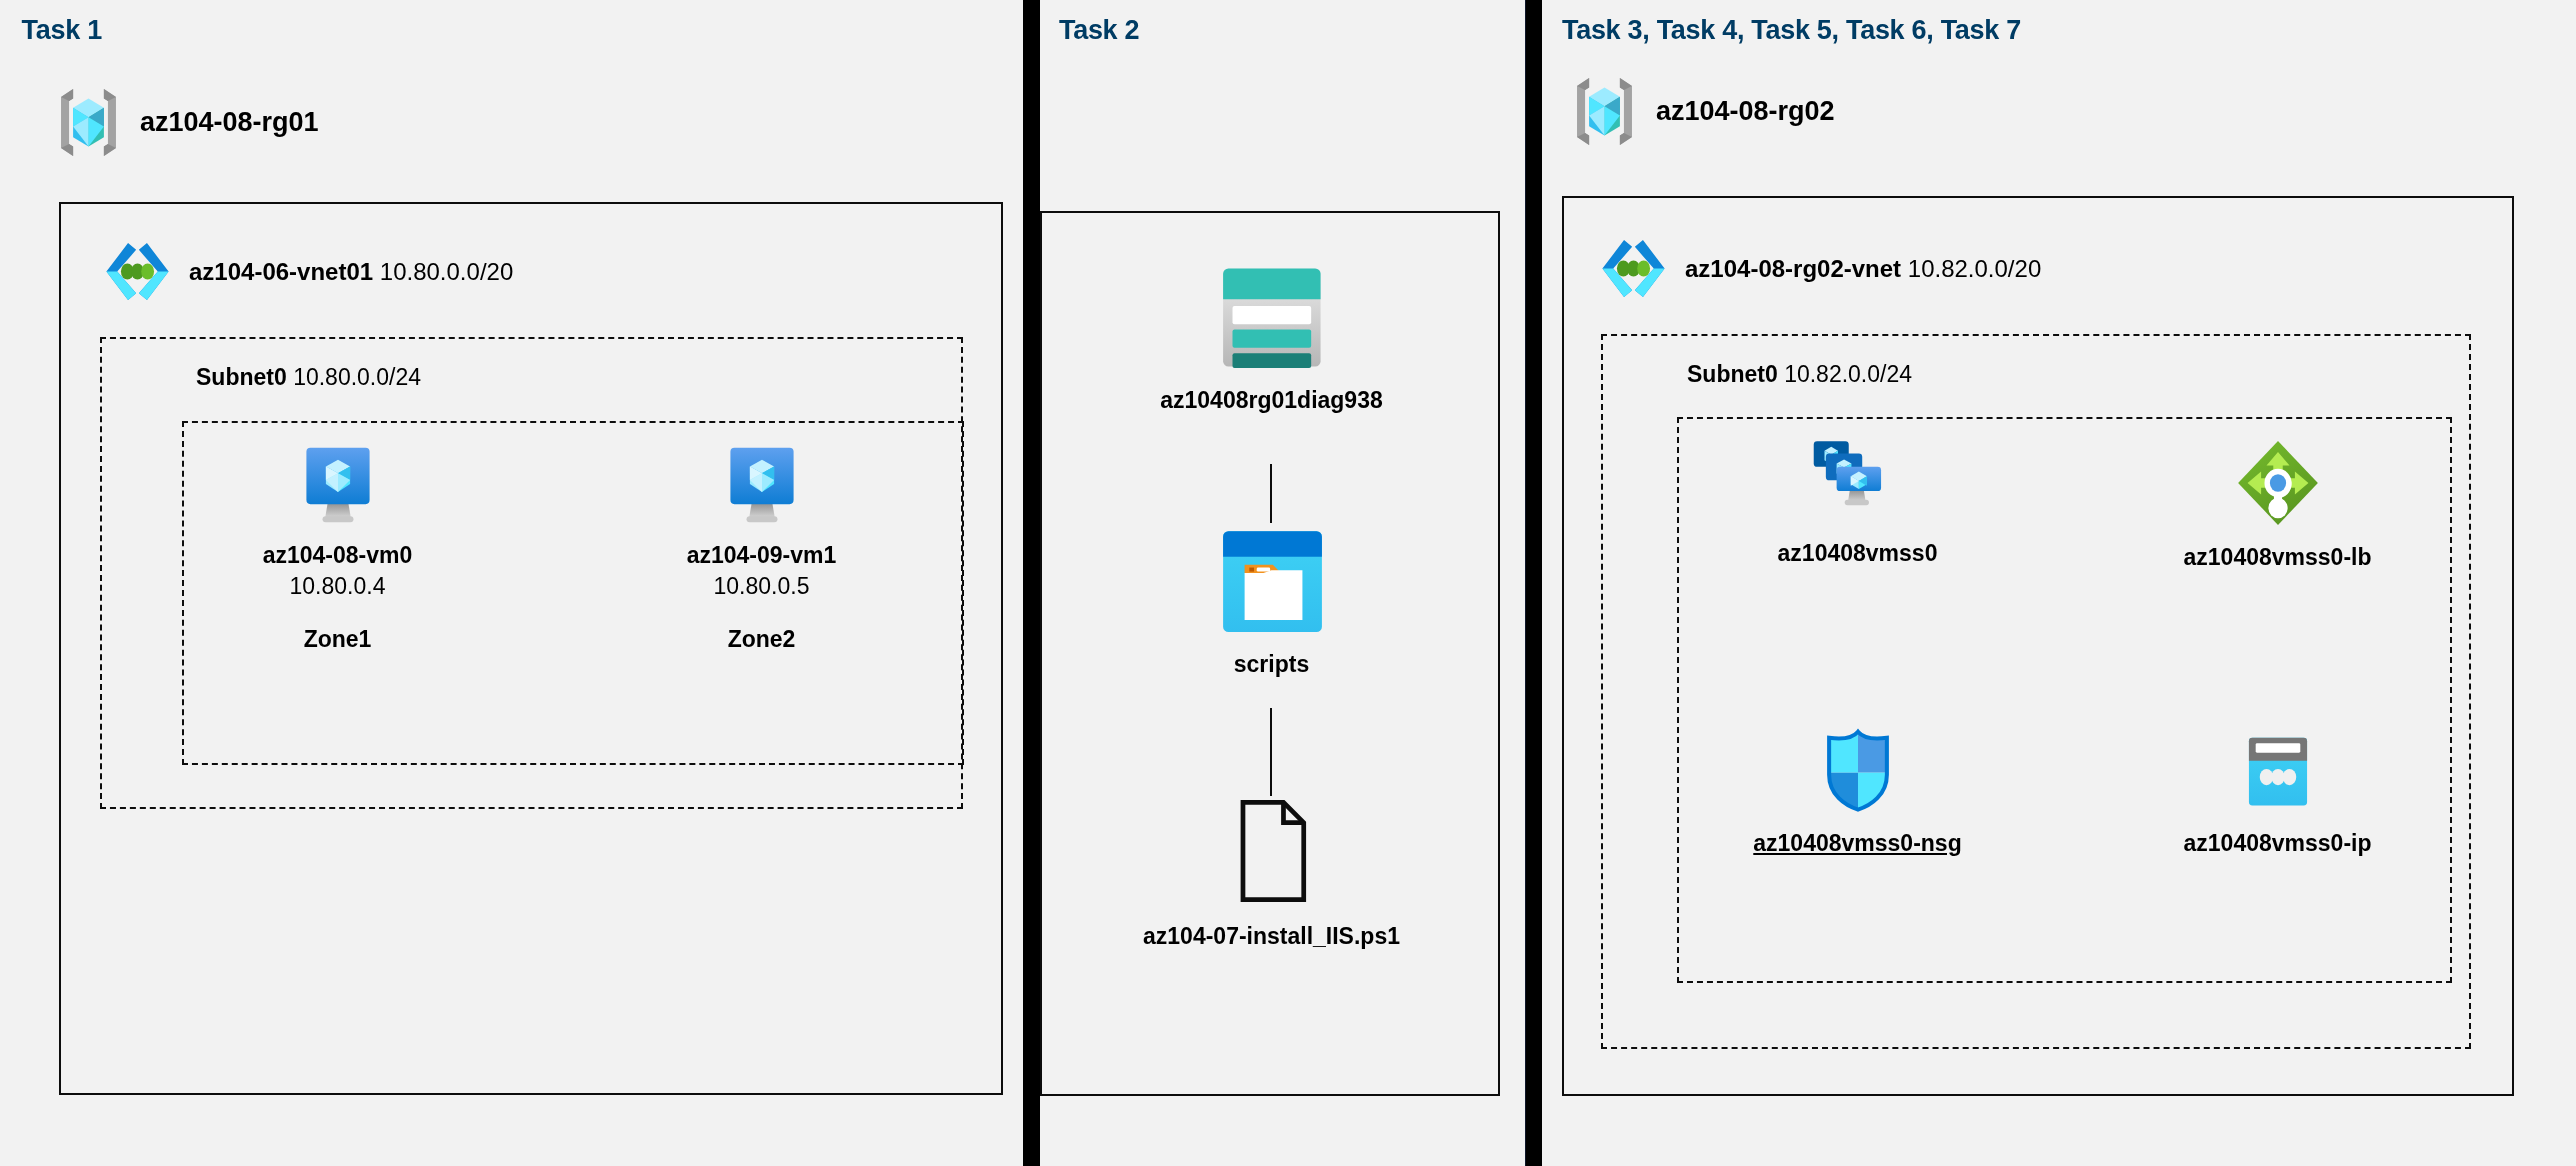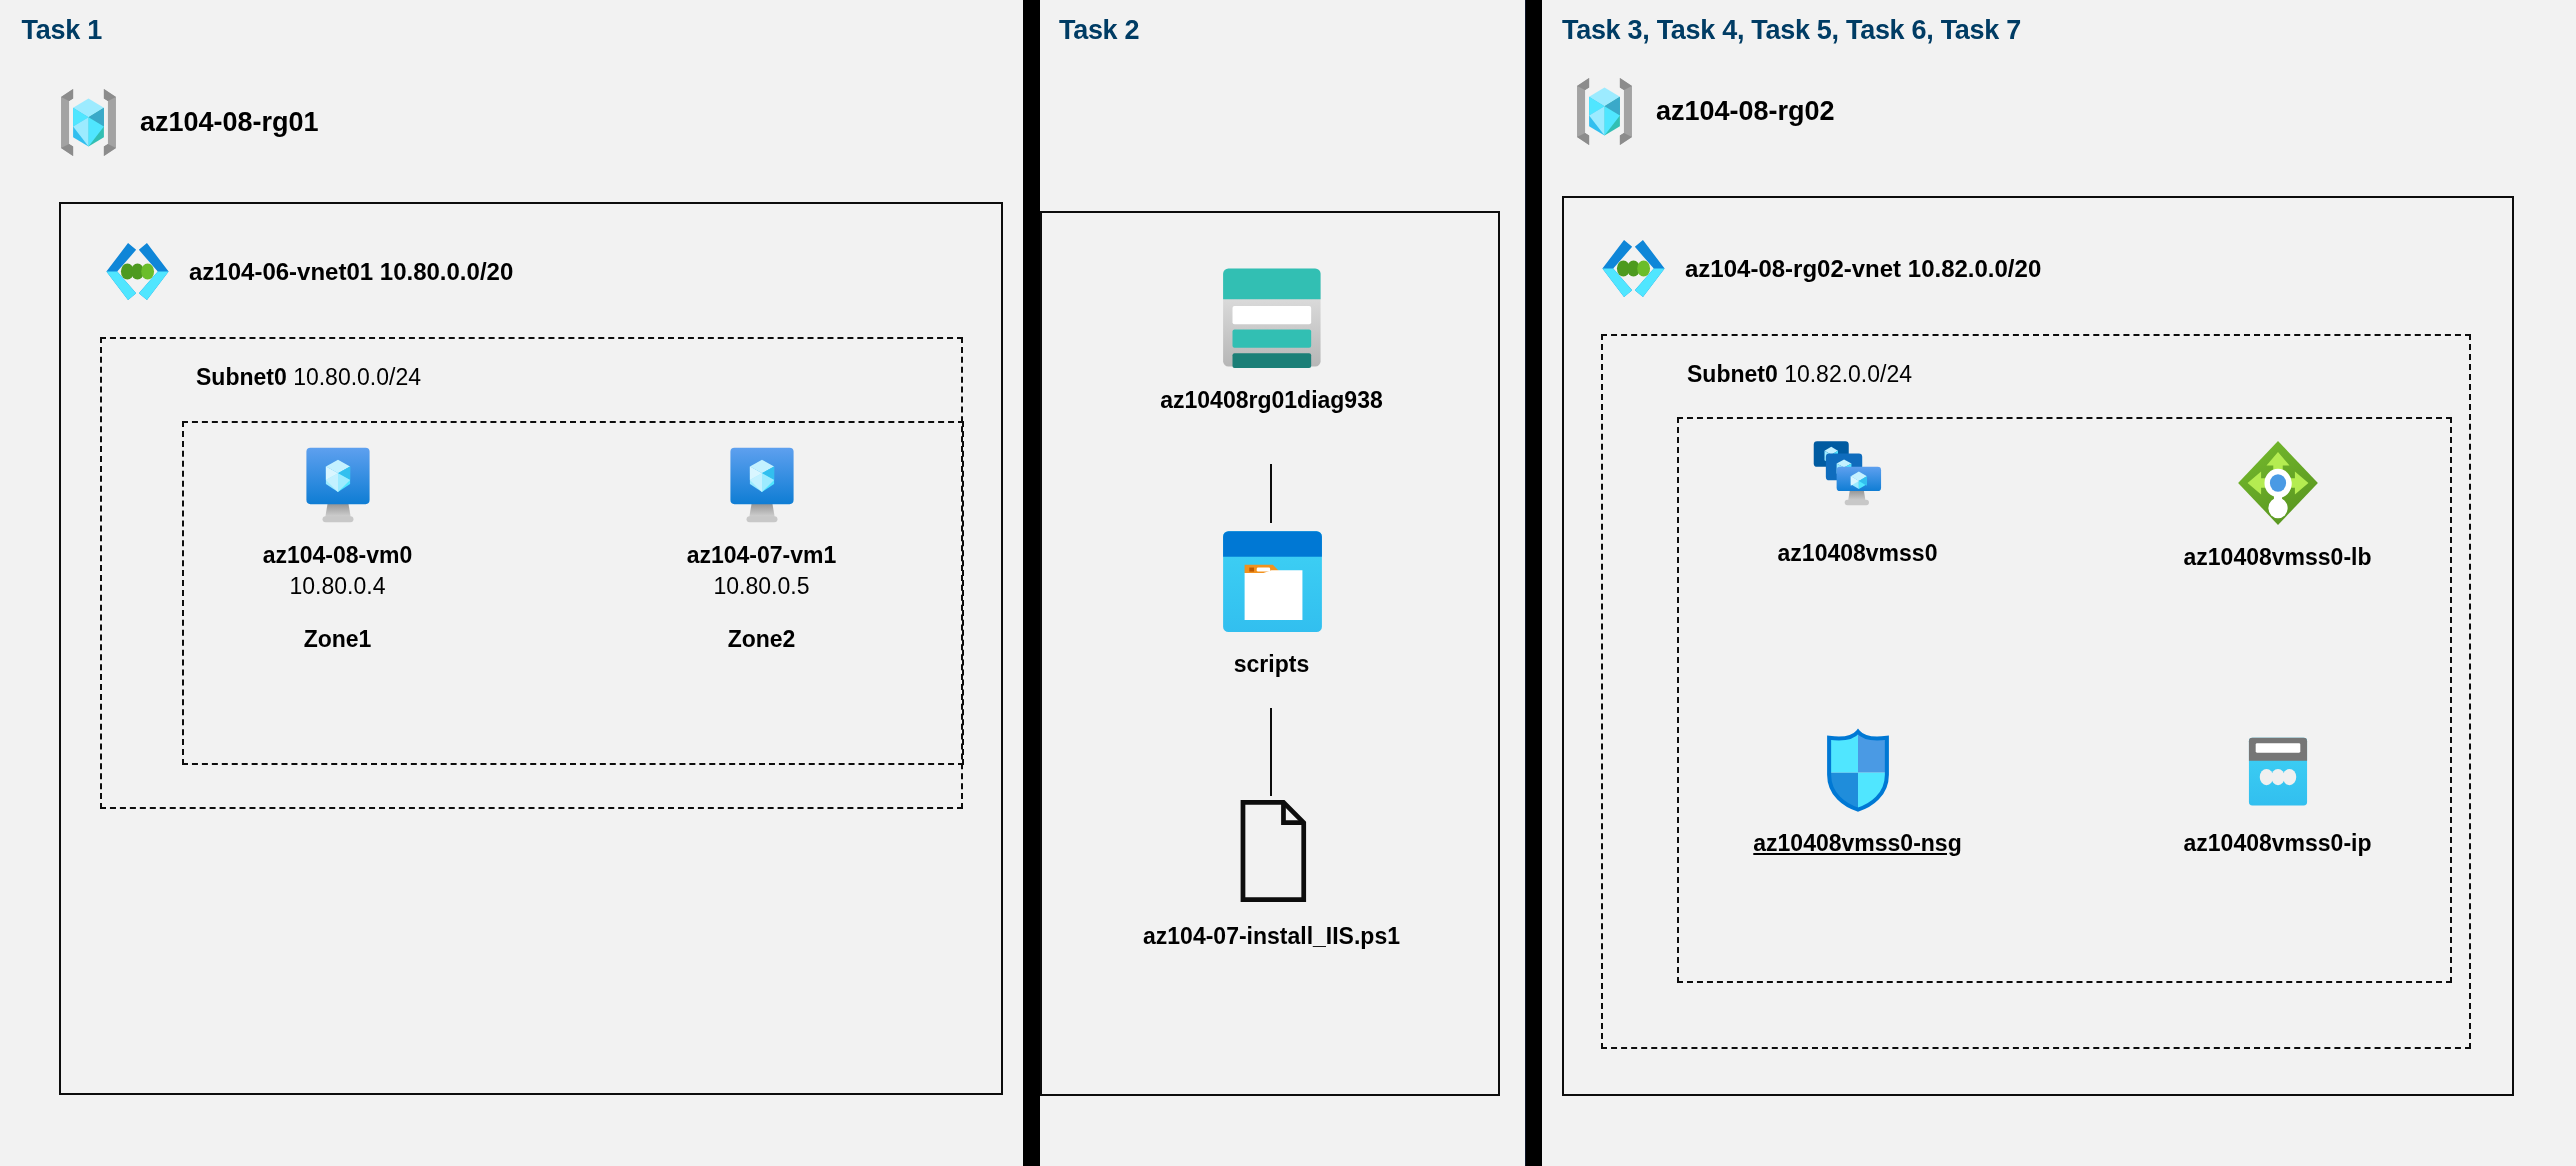--- a/index.html
+++ b/index.html
@@ -36,21 +36,21 @@
   .box-dashed { position: absolute; border: 2.7px dashed #0d0d0d; background: transparent; }
 
   
   .rg-row { position: absolute; display: flex; align-items: center; gap: 16px; }
   .rg-label { font-size: 27px; font-weight: bold; color: #000; white-space: nowrap; }
 
   
   .vnet-row { position: absolute; display: flex; align-items: center; gap: 15px; }
   .vnet-label { font-size: 24px; color: #000; white-space: nowrap; }
   .vnet-label b { font-weight: bold; }
-  .vnet-label span.cidr { font-weight: bold; }
+  .vnet-label span.cidr { font-weight: normal; }
 
   
   .subnet-label { position: absolute; font-size: 23px; color: #000; white-space: nowrap; }
   .subnet-label b { font-weight: bold; }
   .subnet-label span.cidr { font-weight: normal; }
 
   
   .node { position: absolute; display: flex; flex-direction: column; align-items: center; }
   .node-name { font-size: 23px; font-weight: bold; color: #000; white-space: nowrap; text-align: right; }
   .node-sub  { font-size: 23px; font-weight: normal; color: #000; white-space: nowrap; text-align: center; }
@@ -168,21 +168,21 @@
           <rect x="12" y="4" width="94" height="84" rx="6" fill="url(#vmg2)"></rect>
           <path d="M59 22 L41 32 L59 42 L77 32 Z" fill="#c3f1ff"></path>
           <path d="M41 32 L41 58 L59 70 L59 42 Z" fill="#9cebff"></path>
           <path d="M77 32 L77 58 L59 70 L59 42 Z" fill="#50e6ff"></path>
           <path d="M41 32 L59 42 L41 52 Z" fill="#d9f6ff"></path>
           <path d="M77 32 L59 42 L77 52 Z" fill="#32bfef"></path>
           <path d="M41 52 L59 42 L59 70 Z" fill="#c3f1ff"></path>
           <path d="M77 52 L59 42 L59 70 Z" fill="#9cebff"></path>
         </svg>
       </span>
-      <div class="node-name" style="margin-top:15px;">az104-07-vm1</div>
+      <div class="node-name" style="margin-top:15px;">az104-09-vm1</div>
       <div class="node-sub" style="margin-top:4px;">10.80.0.5</div>
       <div class="node-zone" style="margin-top:26px;text-align:center;">Zone2</div>
     </div>
 
   </div>
 
   <div class="panel" id="panel-task2">
 
     <div class="task-title" style="left:19px; top:15px;">Task 2</div>
 

